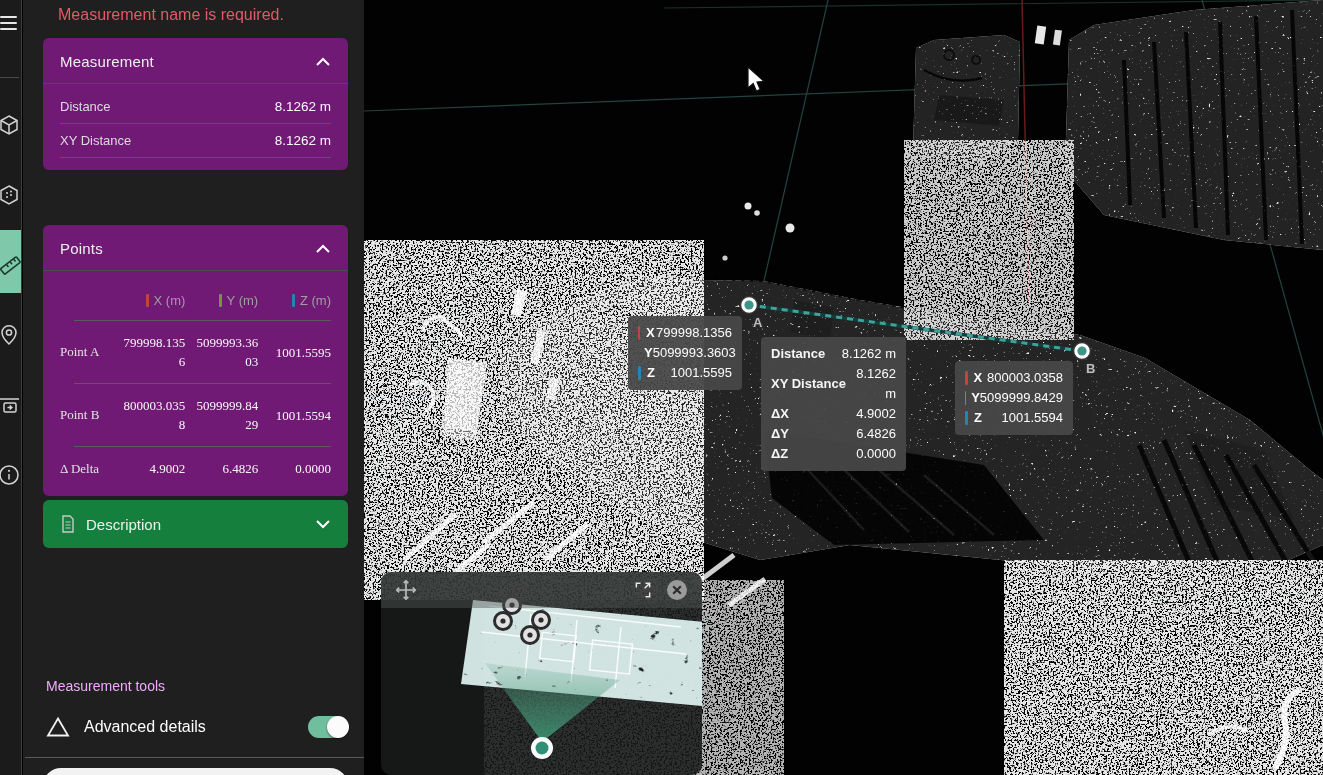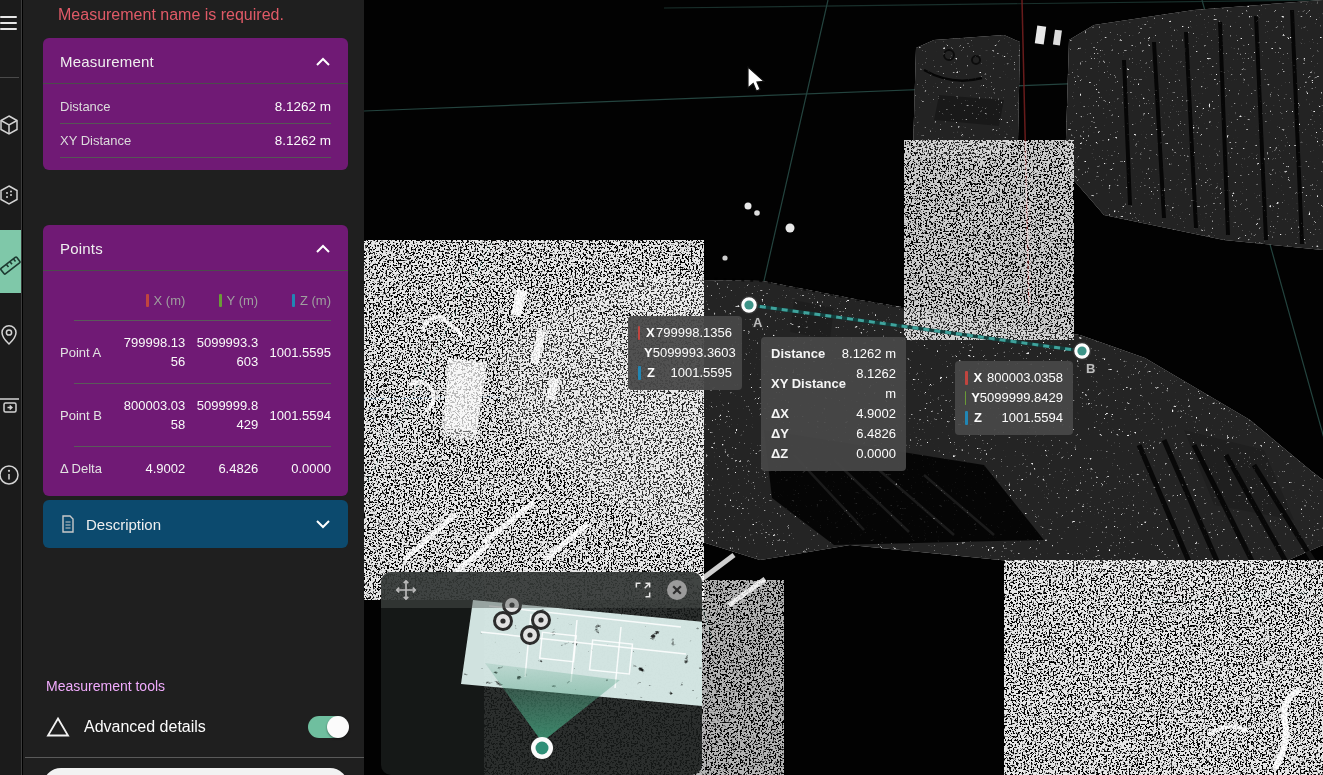--- a/index.html
+++ b/index.html
@@ -41,23 +41,23 @@
   .pts-table { padding:12px 17px 14px 17px; }
   .pts-row { display:flex; align-items:center; }
   .pts-row .rowlbl { width:55px; font-size:13px; color:#e2e2e2; }
   .pts-cell { width:68px; margin-left:8px; text-align:right; font-size:13px; color:#fafafa;
     word-break:break-all; line-height:19px; }
   .pts-head .pts-cell { color:#9f9f9f; word-break:normal; white-space:nowrap; }
   .axis-chip { display:inline-block; width:3px; height:13px; border-radius:1px;
     vertical-align:-2px; margin-right:5px; }
   .pts-divider { height:1px; background:#5a5a5a; margin:8px 0 8px 14px; }
   .pts-head { padding:8px 0 2px 0; }
-  .pts-body-row { padding:4px 0; }
-
-  .desc-panel { top:500px; background:#0c4a6e; }
+  .pts-body-row { padding:4px 0;font-family:Liberation Serif, serif; }
+
+  .desc-panel { top:500px; background:#15803d; }
   .desc-header { display:flex; align-items:center; padding:15px 17px; }
   .desc-title { font-size:15px; color:#efefef; font-weight:500; flex:1; margin-left:10px; }
 
   .tools-label { position:absolute; left:23px; top:678px; font-size:14px; color:#f0abfc; }
   .adv-row { position:absolute; left:23px; top:706px; width:302px; height:42px;
     display:flex; align-items:center; }
   .adv-title { font-size:16px; color:#fcfcfc; font-weight:500; margin-left:14px; flex:1; }
   .toggle { width:40px; height:22px; border-radius:11px; background:#6fbf9f; position:relative; }
   .toggle .knob { position:absolute; right:-1px; top:0px; width:22px; height:22px;
     border-radius:50%; background:#fbfbfb; box-shadow:0 1px 2px rgba(0,0,0,.5); }

